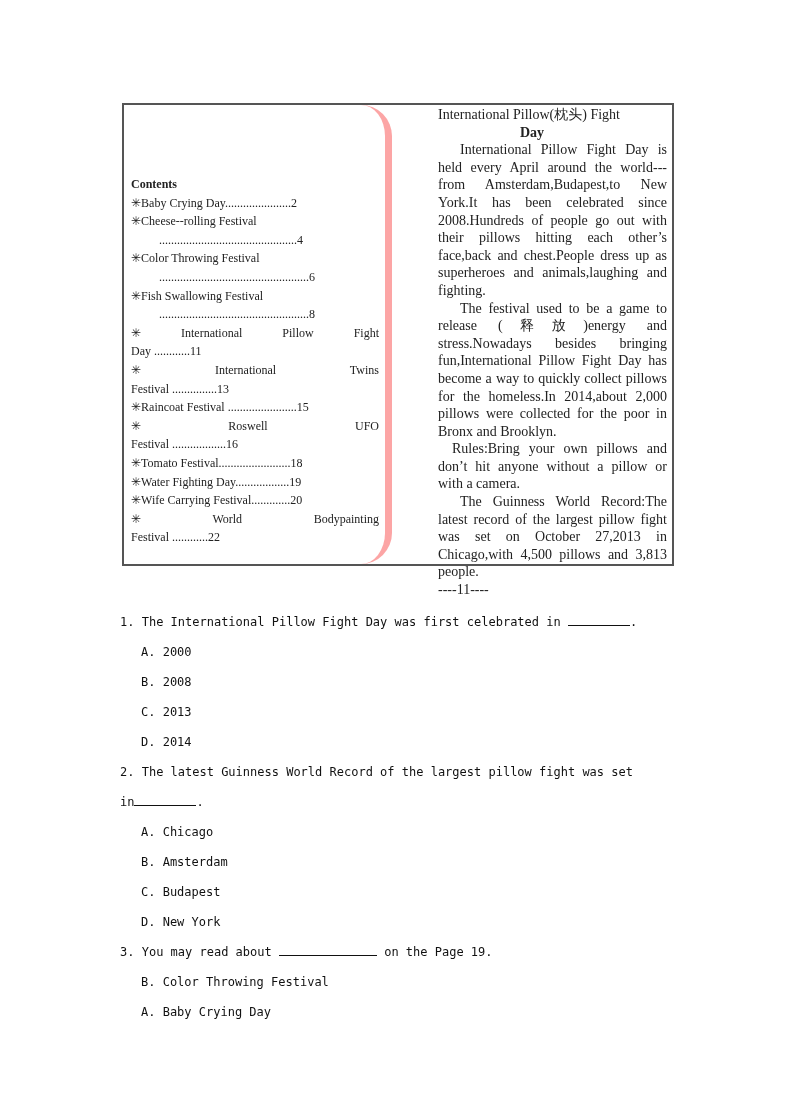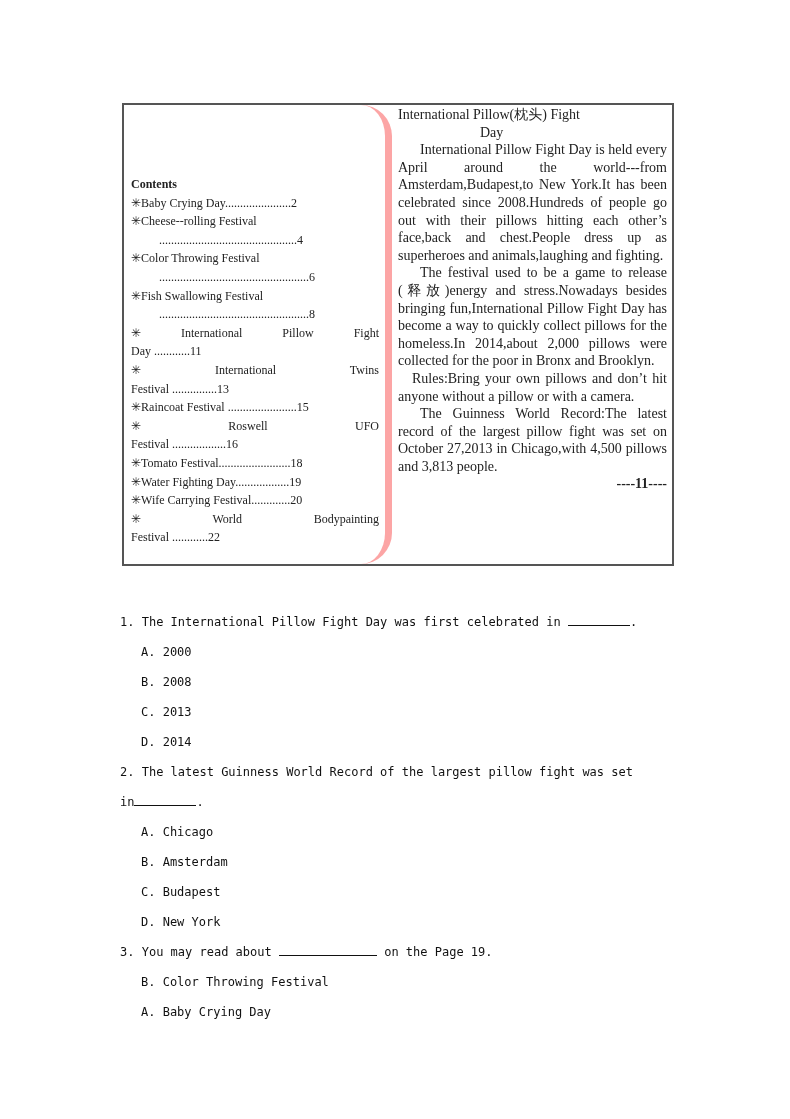--- a/index.html
+++ b/index.html
@@ -14,32 +14,33 @@
       width: 268px; box-sizing: border-box; border-right: 7px solid #fca5a5;
       padding: 70px 6px 0 7px;
       font-family: "Liberation Serif", "DejaVu Serif", serif; font-size: 12px; line-height: 18.6px;
       color: #222;
       border-radius: 31px;
     }
     .col-right {
       flex: 1; box-sizing: border-box; padding: 1px 5px 0 6px;
       font-family: "Liberation Serif", "DejaVu Serif", serif; font-size: 14px; line-height: 17.6px;
       color: #222;
+      margin-left: 40px;
     }
     .toc-heading { font-weight: bold; }
     .toc-item { display: block; }
     .toc-line { display: block; text-align: justify; text-align-last: justify; }
     .toc-line.last { text-align: right; text-align-last: left; }
     .indent-dots { padding-left: 28px; }
 
     .article-title { display: block; }
-    .article-title-2 { display: block; padding-left: 82px; }
+    .article-title-2 { display: block; padding-left: 82px; font-weight: bold; }
     .para { display: block; text-align: justify; text-indent: 22px; }
     .para.small-indent { text-indent: 14px; }
-    .page-num { display: block; text-align: right; font-weight: bold; }
+    .page-num { display: block; text-align: left; }
 
     .questions {
       position: absolute; left: 120px; top: 612px; width: 520px;
       font-family: "DejaVu Sans Mono", "Liberation Mono", monospace; font-size: 12px;
       color: #111;
     }
     .q-line { height: 30px; line-height: 20px; white-space: pre; }
     .opt-line { height: 30px; line-height: 20px; padding-left: 21px; white-space: pre; }
     .blank { display: inline-block; border-bottom: 1px solid #111; height: 12px; vertical-align: baseline; }
   </style>

